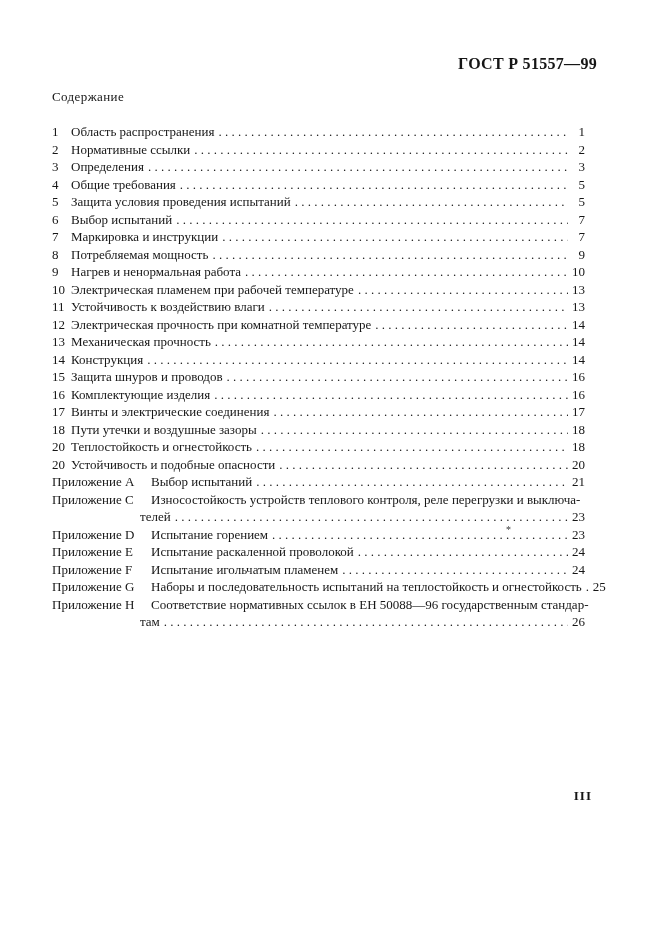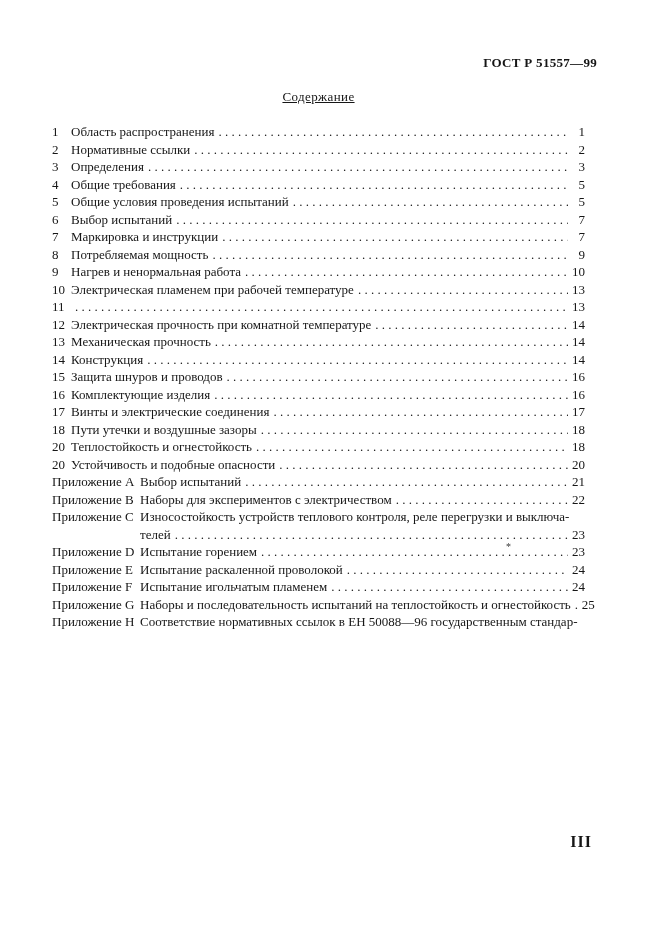--- a/index.html
+++ b/index.html
@@ -13,34 +13,33 @@
     height: 935px;
     background: #ffffff;
     font-family: "Liberation Serif", "DejaVu Serif", serif;
     color: #161616;
     overflow: hidden;
   }
   .doc-header {
     position: absolute;
     top: 55px;
     right: 64px;
-    font-size: 13px;
+    font-size: 16px;
     font-weight: bold;
     letter-spacing: 0.3px;
     white-space: nowrap;
   }
   .doc-title {
     position: absolute;
     top: 89px;
     left: 52px;
     width: 533px;
-    text-align: center;
+    text-align: left;
     font-size: 13px;
     letter-spacing: 0.4px;
-    text-decoration: underline;
   }
   .toc {
     position: absolute;
     top: 123px;
     left: 52px;
     width: 533px;
     font-size: 13px;
   }
   .row {
     position: relative;
@@ -69,39 +68,39 @@
     content: ". . . . . . . . . . . . . . . . . . . . . . . . . . . . . . . . . . . . . . . . . . . . . . . . . . . . . . . . . . . . . . . . . . . . . . . . . . . . . . . . . . . . . . . . . . . . . . . . . . . . . . . . . . . .";
   }
   .pg {
     flex: none;
     min-width: 17px;
     text-align: right;
   }
   .app-label {
     flex: none;
     min-width: 85px;
-    margin-right: 3px;
+    margin-right: 14px;
     font-family: Liberation Serif, serif;
   }
   .app-indent {
     flex: none;
     width: 88px;
   }
   .smudge {
     position: absolute;
     right: 74px;
     top: -5px;
     font-size: 10px;
     color: #333;
   }
   .folio {
     position: absolute;
-    top: 833px;
+    top: 788px;
     right: 69px;
-    font-size: 16px;
+    font-size: 13px;
     font-weight: bold;
     letter-spacing: 1px;
   }
 </style>
 </head>
 <body>
 
 <div class="page">
   <div class="doc-header">ГОСТ Р 51557—99</div>
   <div class="doc-title">Содержание</div>
@@ -131,21 +130,21 @@
 
   <div class="row">
     <span class="num">4</span>
     <span class="ttl">Общие требования</span>
     <span class="leader"></span>
     <span class="pg">5</span>
   </div>
 
   <div class="row">
     <span class="num">5</span>
-    <span class="ttl">Общие условия проведения испытаний</span>
+    <span class="ttl">Защита условия проведения испытаний</span>
     <span class="leader"></span>
     <span class="pg">5</span>
   </div>
 
   <div class="row">
     <span class="num">6</span>
     <span class="ttl">Выбор испытаний</span>
     <span class="leader"></span>
     <span class="pg">7</span>
   </div>
@@ -173,20 +172,21 @@
 
   <div class="row">
     <span class="num">10</span>
     <span class="ttl">Электрическая пламенем при рабочей температуре</span>
     <span class="leader"></span>
     <span class="pg">13</span>
   </div>
 
   <div class="row">
     <span class="num">11</span>
+    <span class="ttl">Устойчивость к воздействию влаги</span>
     <span class="leader"></span>
     <span class="pg">13</span>
   </div>
 
   <div class="row">
     <span class="num">12</span>
     <span class="ttl">Электрическая прочность при комнатной температуре</span>
     <span class="leader"></span>
     <span class="pg">14</span>
   </div>
@@ -251,29 +251,20 @@
   <div class="app-entry">
     <div class="row r1">
       <span class="app-label">Приложение A</span>
       <span class="ttl t1">Выбор испытаний</span>
       <span class="leader l1"></span>
       <span class="pg p1">21</span>
     </div>
 
   </div>
 
-  <div class="app-entry">
-    <div class="row r1">
-      <span class="app-label">Приложение B</span>
-      <span class="ttl t1">Наборы для экспериментов с электричеством</span>
-      <span class="leader l1"></span>
-      <span class="pg p1">22</span>
-    </div>
-
-  </div>
 
   <div class="app-entry">
     <div class="row r1">
       <span class="app-label">Приложение C</span>
       <span class="ttl t1">Износостойкость устройств теплового контроля, реле перегрузки и выключа-</span>
 
     </div>
     <div class="row r2">
       <span class="app-indent"></span>
       <span class="ttl t2">телей</span>
@@ -322,18 +313,24 @@
     </div>
 
   </div>
 
   <div class="app-entry">
     <div class="row r1">
       <span class="app-label">Приложение H</span>
       <span class="ttl t1">Соответствие нормативных ссылок в ЕН 50088—96 государственным стандар-</span>
 
     </div>
+    <div class="row r2">
+      <span class="app-indent"></span>
+      <span class="ttl t2">там</span>
+      <span class="leader l2"></span>
+      <span class="pg p2">26</span>
+    </div>
   </div>
 </div>
   </div>
 
   <div class="folio">III</div>
 </div>
 
 </body></html>

